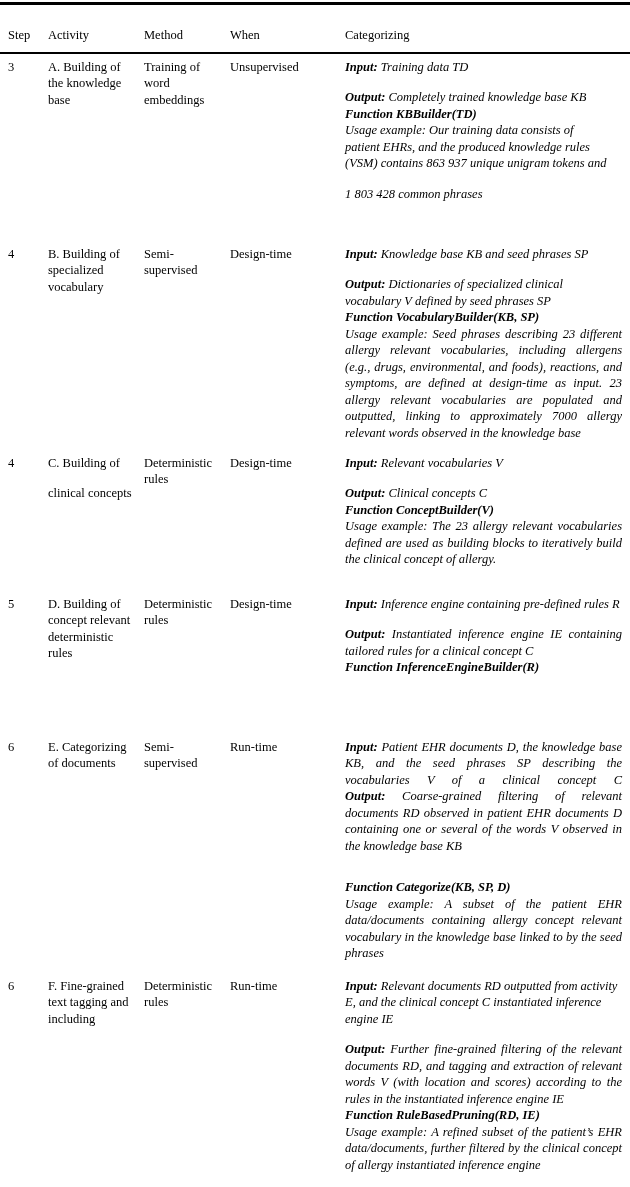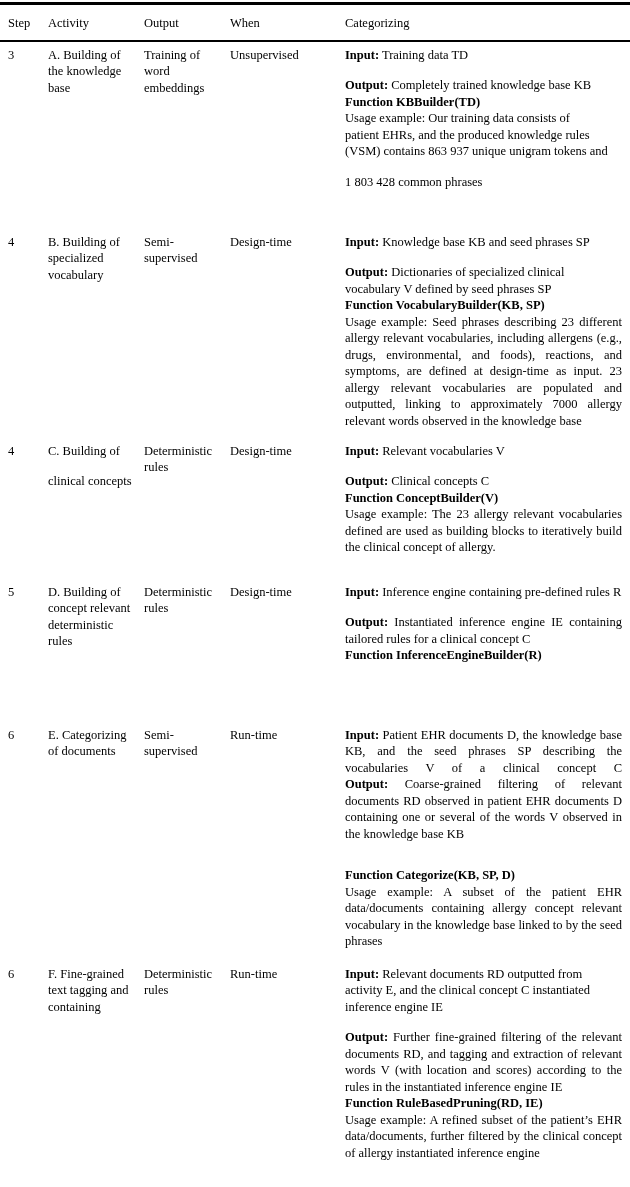--- a/index.html
+++ b/index.html
@@ -23,48 +23,48 @@
   .rule-top { height: 3px; }
   .rule-mid { height: 2px; }
   .rule-bottom { height: 3px; margin-bottom: 4px; }
   .grid {
     display: grid;
     grid-template-columns: 40px 96px 86px 115px 1fr;
     padding-left: 8px;
     padding-right: 8px;
     box-sizing: border-box;
   }
-  .header-row { padding-top: 10px; padding-bottom: 8px; }
+  .header-row { padding-top: 22px; padding-bottom: 8px; }
   .row { padding-top: 5px; }
   #table-body .row:nth-child(1) { min-height: 187px; }
   #table-body .row:nth-child(2) { min-height: 209px; }
   #table-body .row:nth-child(3) { min-height: 141px; }
   #table-body .row:nth-child(4) { min-height: 143px; }
   #table-body .row:nth-child(5) { min-height: 239px; }
   #table-body .row:nth-child(6) { min-height: 226px; }
   .cell { padding-right: 6px; }
   .cell:last-child { padding-right: 0; }
   .cell div { margin: 0; }
   .blank-line { height: 14px; }
-  .desc p { margin: 0; }
+  .desc p { margin: 0; font-style: italic; }
   .desc p.g1 { margin-top: 14px; }
   .desc p.g2 { margin-top: 25px; }
   .desc p.just { text-align: justify; }
   .desc p.jlast { text-align: justify; text-align-last: justify; }
 </style>
 </head>
 <body>
 
 <div class="page">
   <div class="rule rule-top"></div>
 
   <div class="grid header-row">
     <div class="cell">Step</div>
     <div class="cell">Activity</div>
-    <div class="cell">Output</div>
+    <div class="cell">Method</div>
     <div class="cell">When</div>
     <div class="cell">Categorizing</div>
   </div>
 
   <div class="rule rule-mid"></div>
 
   <div id="table-body">
       <div class="grid row">
         <div class="cell">
           <div>3</div>
@@ -182,21 +182,21 @@
           <p class="just">Usage example: A subset of the patient EHR data/documents containing allergy concept relevant vocabulary in the knowledge base linked to by the seed phrases</p>
         </div>
       </div>
       <div class="grid row">
         <div class="cell">
           <div>6</div>
         </div>
         <div class="cell">
           <div>F. Fine-grained</div>
           <div>text tagging and</div>
-          <div>containing</div>
+          <div>including</div>
         </div>
         <div class="cell">
           <div>Deterministic</div>
           <div>rules</div>
         </div>
         <div class="cell">
           <div>Run-time</div>
         </div>
         <div class="cell desc">
           <p><b>Input:</b> Relevant documents RD outputted from activity E, and the clinical concept C instantiated inference engine IE</p>

